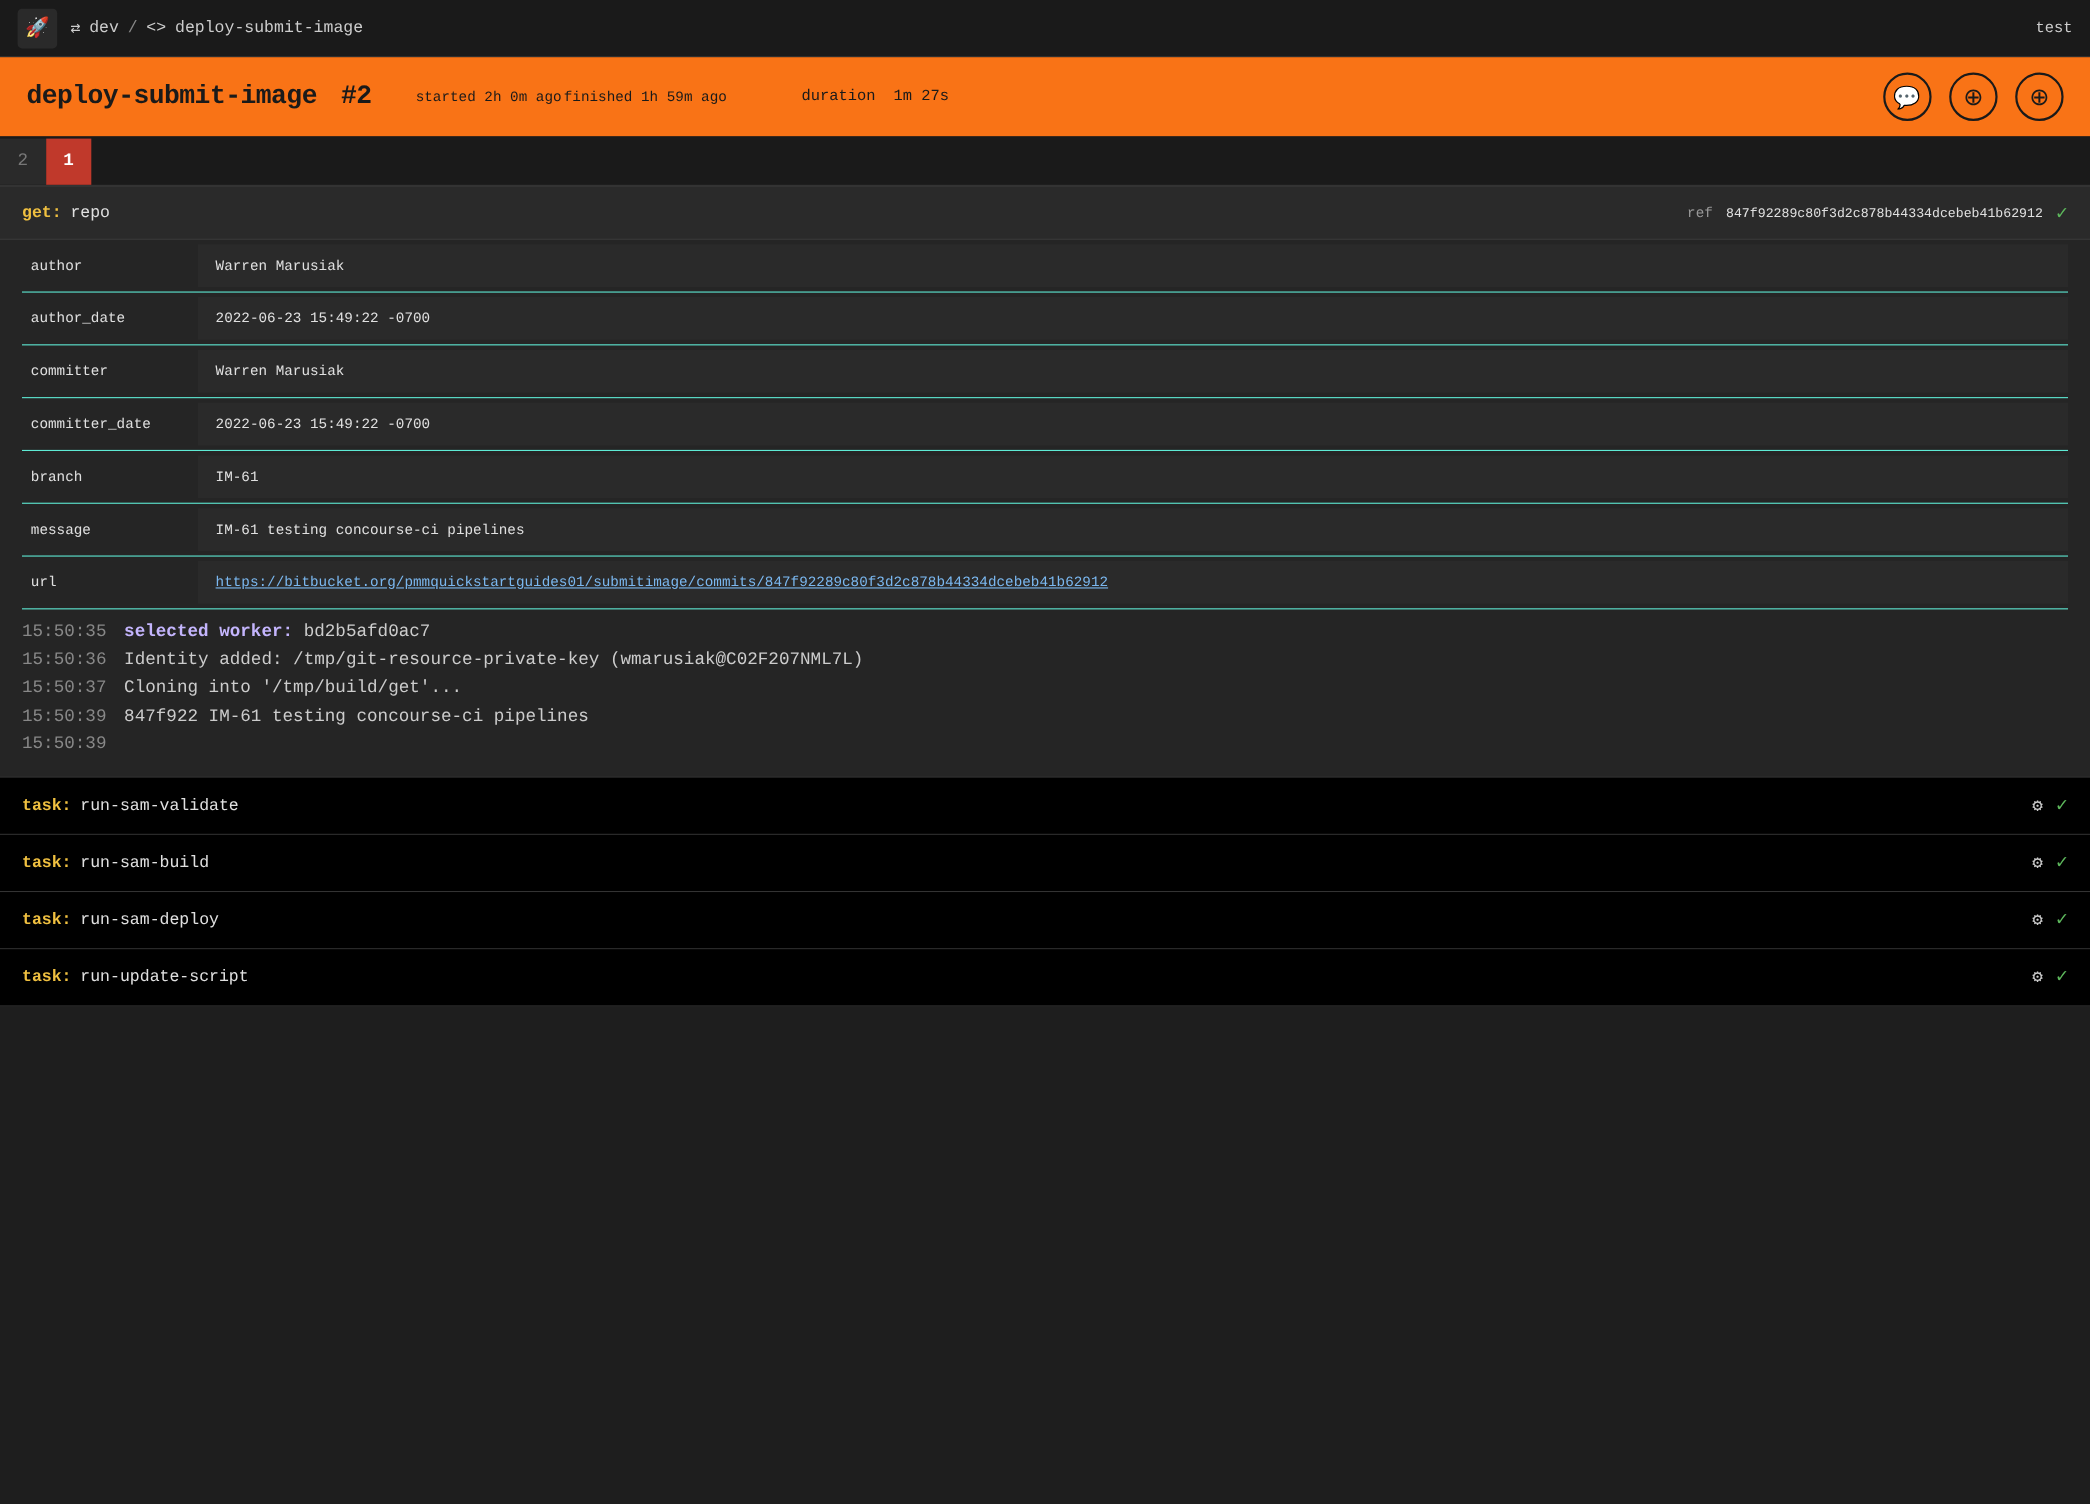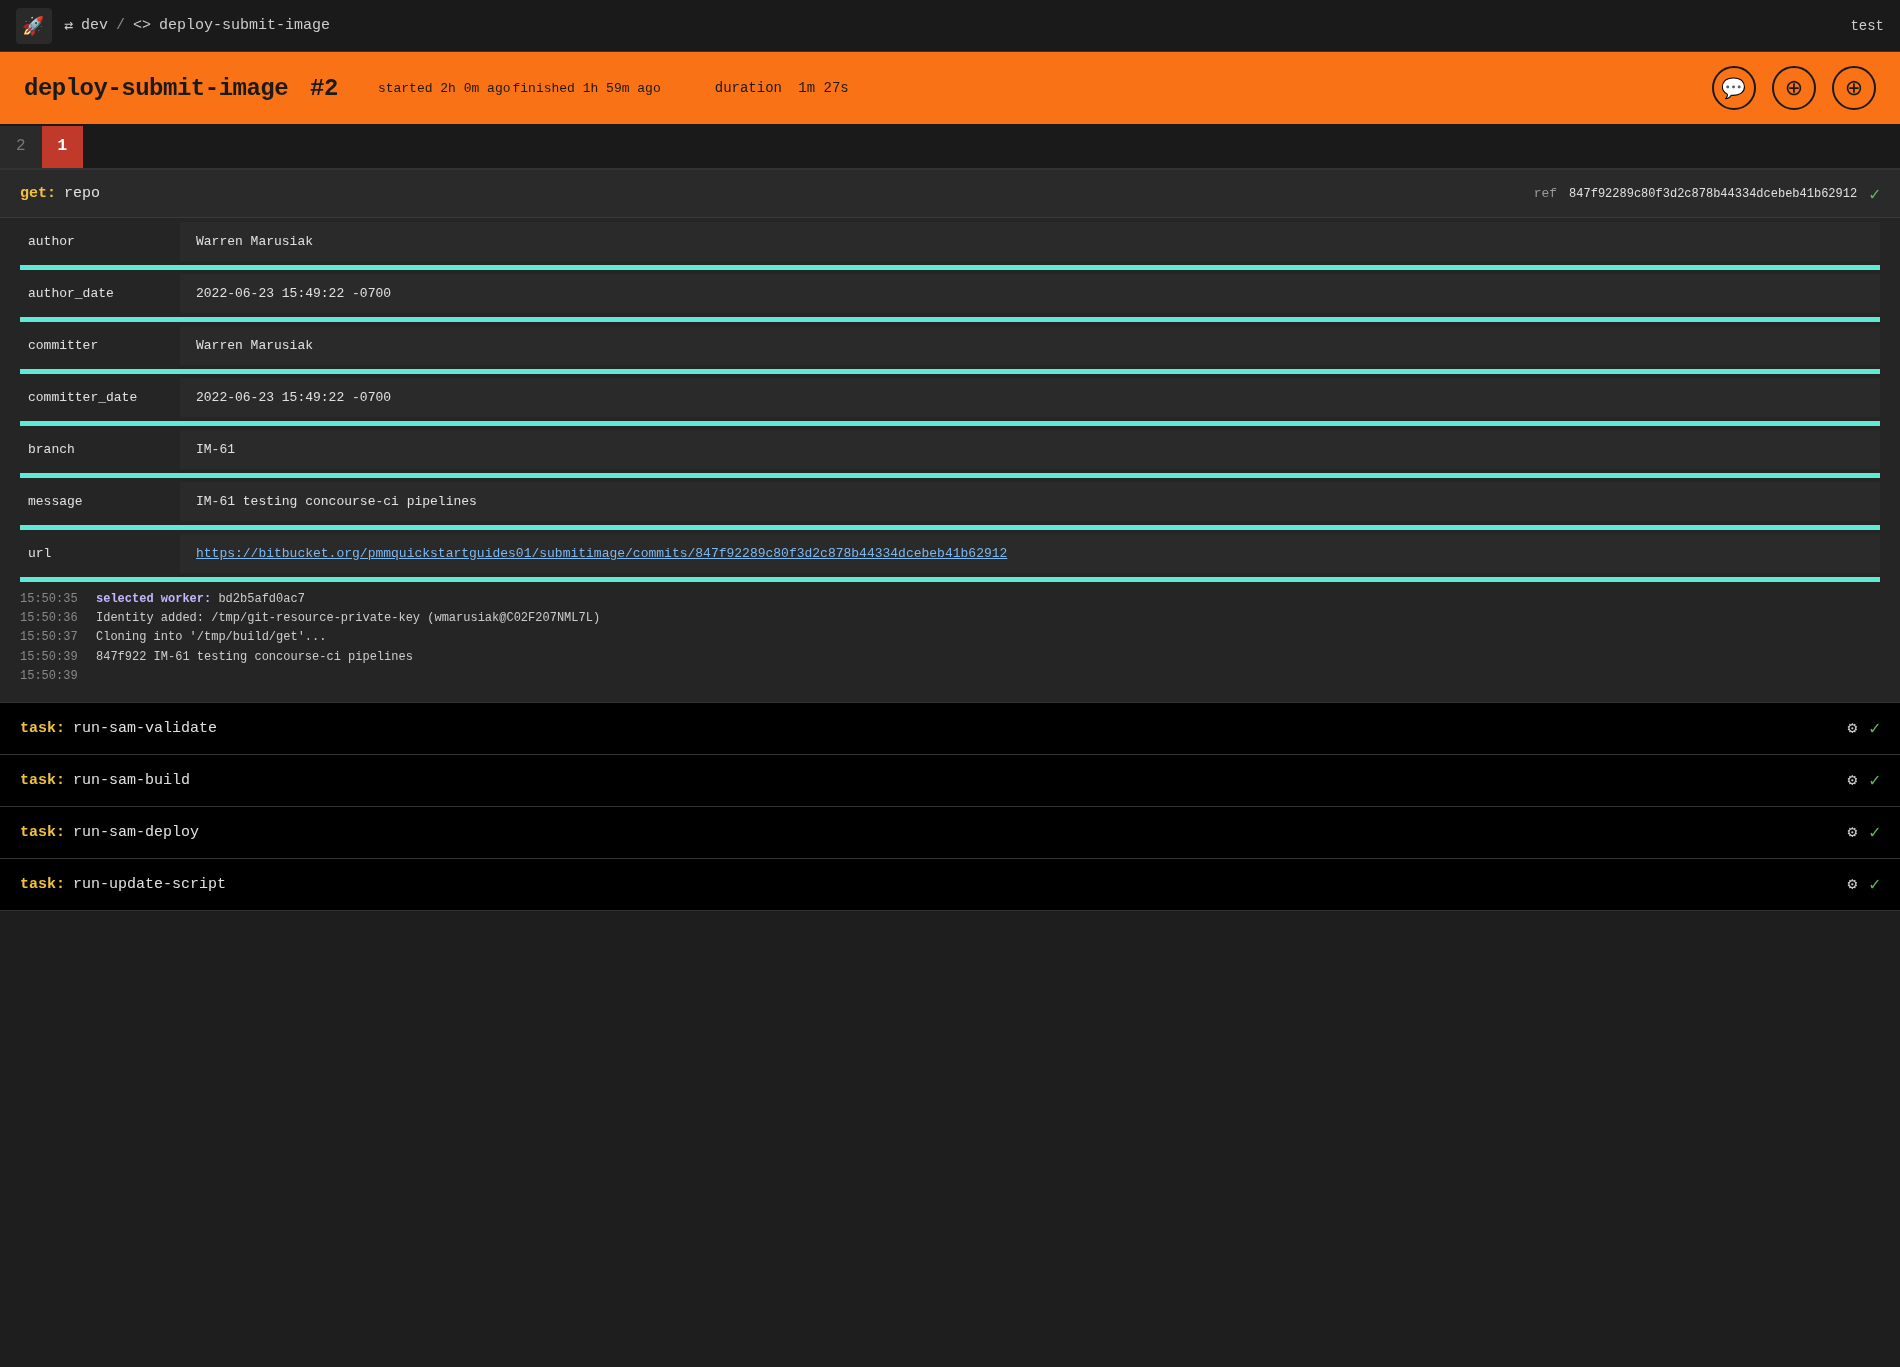--- a/index.html
+++ b/index.html
@@ -157,21 +157,21 @@
     .get-ref-hash { color: #e0e0e0; font-size: 12px; }
     .check-icon { color: #5db85c; font-size: 18px; }
 
     
     .info-table {
       padding: 0 20px;
     }
     .info-row {
       display: flex;
       align-items: center;
-      border-bottom: 5px solid #5eead4;
+      border-bottom: 1px solid #5eead4;
       min-height: 48px;
     }
     .info-key {
       width: 160px;
       min-width: 160px;
       font-size: 13px;
       color: #e0e0e0;
       padding: 12px 8px;
     }
     .info-value {
@@ -183,21 +183,21 @@
       margin: 4px 0;
     }
     .info-value a {
       color: #7bb8f0;
       text-decoration: underline;
     }
 
     
     .log-section {
       padding: 8px 20px 16px 20px;
-      font-size: 12px;
+      font-size: 16px;
       line-height: 1.6;
     }
     .log-line {
       display: flex;
       gap: 16px;
     }
     .log-time { color: #888; min-width: 60px; }
     .log-text { color: #ccc; }
     .log-text .bold { color: #c4b5fd; font-weight: bold; font-family: Liberation Mono, monospace; }
 
@@ -235,21 +235,21 @@
 
 <div class="header-bar">
   <div class="header-title">
     <span>deploy-submit-image</span>
     <span style="margin-left:8px;">#2</span>
   </div>
   <div class="header-meta">
     <span>started 2h 0m ago</span>
     <span>finished 1h 59m ago</span>
   </div>
-  <div style="font-size:14px;color:#1a1a1a;margin-left:14px;">
+  <div style="font-size:14px;color:#1a1a1a;margin-left:28px;">
     <span>duration</span>
     <span style="margin-left:8px;">1m 27s</span>
   </div>
   <div class="header-actions">
     <button class="header-action-btn" title="Comments">
       <span>💬</span>
     </button>
     <button class="header-action-btn" title="Trigger Build">
       <span style="font-size:22px;">⊕</span>
     </button>

